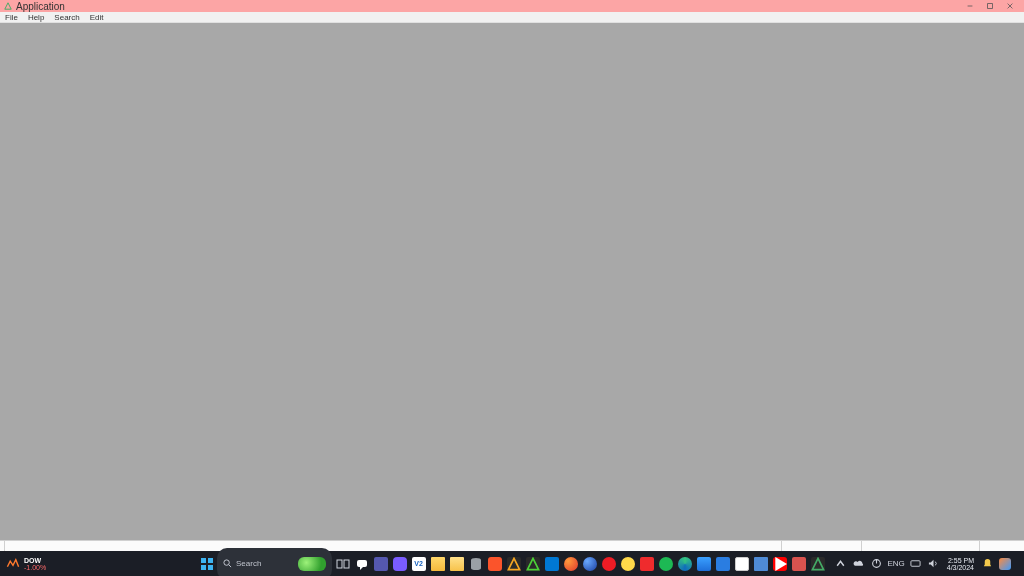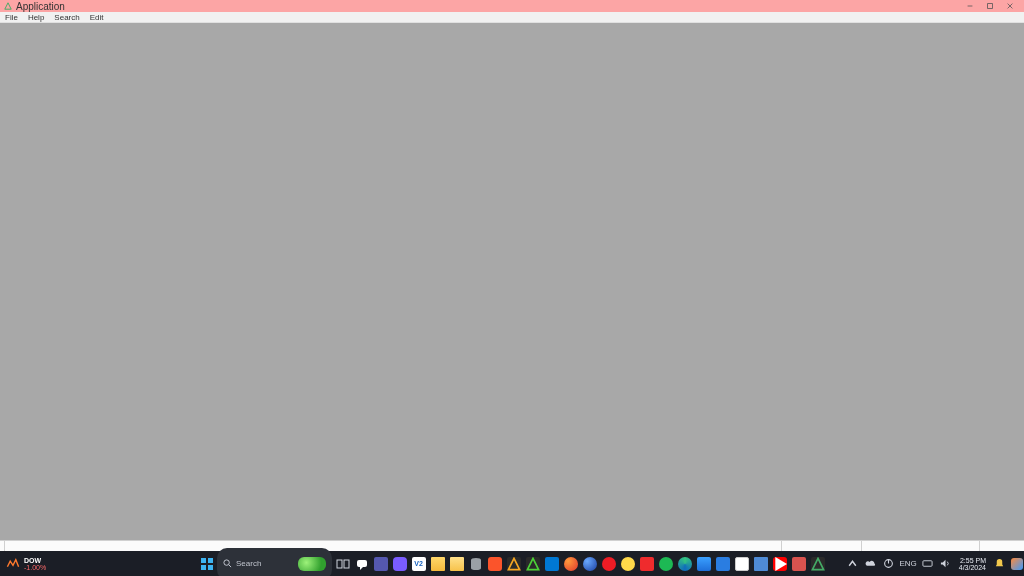--- a/index.html
+++ b/index.html
@@ -38,21 +38,21 @@
   .widget .wtext .pct { font-size: 7px; color: #ff6a6a; }
 
   .tb-center { position: absolute; left: 50%; transform: translateX(-50%); display: flex; align-items: center; height: 100%; gap: 2px; }
   .tb-icon { width: 17px; height: 17px; display: flex; align-items: center; justify-content: center; border-radius: 3px; }
   .tb-icon svg, .tb-icon .glyph { width: 14px; height: 14px; }
 
   .search-box { display: flex; align-items: center; height: 17px; width: 115px; background: #2d3139; border-radius: 10px; padding: 16px 6px; gap: 4px; color: #bfc3cc; font-size: 8px; }
   .search-box .mag { width: 9px; height: 9px; }
   .search-box .accent { width: 28px; height: 14px; margin-left: auto; border-radius: 6px; background: radial-gradient(circle at 30% 40%, #9df27a, #31a02e 70%); }
 
-  .tb-right { margin-left: auto; display: flex; align-items: center; height: 100%; gap: 4px; padding-right: 0; }
+  .tb-right { margin-left: auto; display: flex; align-items: center; height: 100%; gap: 4px; padding-right: 12px; }
   .tray-icon { width: 14px; height: 14px; display: flex; align-items: center; justify-content: center; color: #cfd3dc; }
   .tray-icon svg { width: 11px; height: 11px; }
   .lang { font-size: 8px; color: #cfd3dc; }
   .clock { display: flex; flex-direction: column; align-items: flex-end; line-height: 1; font-size: 7px; color: #e6e9f0; padding: 0 2px; }
 
   
   .square { width: 14px; height: 14px; border-radius: 2px; }
 </style>
 </head>
 <body>

